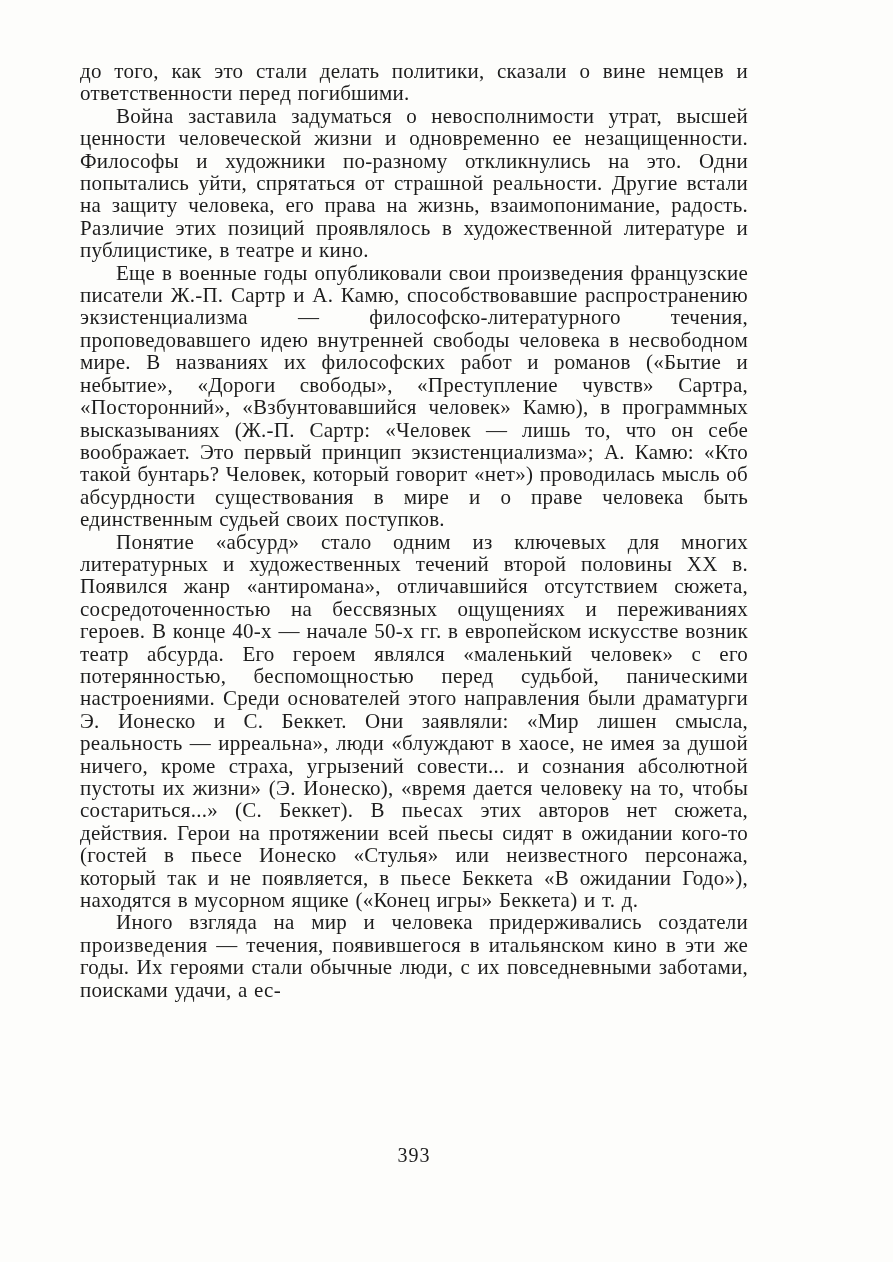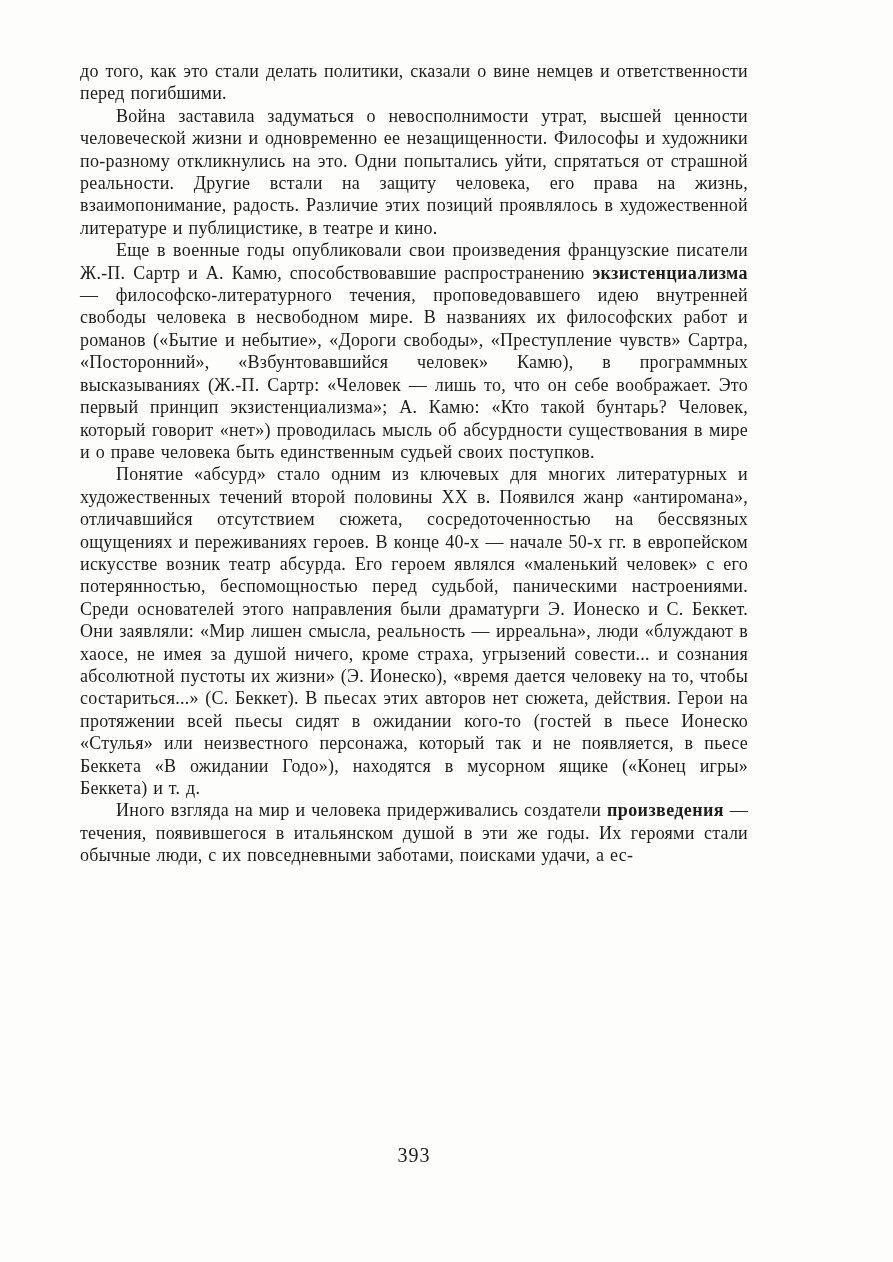--- a/index.html
+++ b/index.html
@@ -15,35 +15,35 @@
     background: #fdfdfb;
     overflow: hidden;
     font-family: "Liberation Serif", "DejaVu Serif", serif;
     color: #1d1d1d;
   }
   .text-block {
     position: absolute;
     left: 80px;
     top: 60px;
     width: 668px;
-    font-size: 18px;
+    font-size: 21px;
     line-height: 22.4px;
     text-align: justify;
     letter-spacing: 0.25px;
     word-spacing: 1px;
   }
   p.para {
     margin: 0;
     padding: 0;
   }
   p.para.indent {
     text-indent: 36px;
   }
   p.para b {
-    font-weight: bold;
+    font-weight: normal;
     letter-spacing: 0.4px;
   }
   .page-number {
     position: absolute;
     left: 80px;
     top: 1144px;
     width: 668px;
     text-align: center;
     font-size: 20px;
     letter-spacing: 1px;
@@ -51,16 +51,16 @@
 </style>
 </head>
 <body>
 
 <div class="page">
   <div class="text-block">
       <p class="para"><span>до того, как это стали делать политики, сказали о вине немцев и ответственности перед погибшими.</span></p>
       <p class="para indent"><span>Война заставила задуматься о невосполнимости утрат, высшей ценности человеческой жизни и одновременно ее незащищенности. Философы и художники по-разному откликнулись на это. Одни попытались уйти, спрятаться от страшной реальности. Другие встали на защиту человека, его права на жизнь, взаимопонимание, радость. Различие этих позиций проявлялось в художественной литературе и публицистике, в театре и кино.</span></p>
       <p class="para indent"><span>Еще в военные годы опубликовали свои произведения французские писатели Ж.-П. Сартр и А. Камю, способствовавшие распространению </span><b>экзистенциализма</b><span> — философско-литературного течения, проповедовавшего идею внутренней свободы человека в несвободном мире. В названиях их философских работ и романов («Бытие и небытие», «Дороги свободы», «Преступление чувств» Сартра, «Посторонний», «Взбунтовавшийся человек» Камю), в программных высказываниях (Ж.-П. Сартр: «Человек — лишь то, что он себе воображает. Это первый принцип экзистенциализма»; А. Камю: «Кто такой бунтарь? Человек, который говорит «нет») проводилась мысль об абсурдности существования в мире и о праве человека быть единственным судьей своих поступков.</span></p>
       <p class="para indent"><span>Понятие «абсурд» стало одним из ключевых для многих литературных и художественных течений второй половины XX в. Появился жанр «антиромана», отличавшийся отсутствием сюжета, сосредоточенностью на бессвязных ощущениях и переживаниях героев. В конце 40-х — начале 50-х гг. в европейском искусстве возник театр абсурда. Его героем являлся «маленький человек» с его потерянностью, беспомощностью перед судьбой, паническими настроениями. Среди основателей этого направления были драматурги Э. Ионеско и С. Беккет. Они заявляли: «Мир лишен смысла, реальность — ирреальна», люди «блуждают в хаосе, не имея за душой ничего, кроме страха, угрызений совести... и сознания абсолютной пустоты их жизни» (Э. Ионеско), «время дается человеку на то, чтобы состариться...» (С. Беккет). В пьесах этих авторов нет сюжета, действия. Герои на протяжении всей пьесы сидят в ожидании кого-то (гостей в пьесе Ионеско «Стулья» или неизвестного персонажа, который так и не появляется, в пьесе Беккета «В ожидании Годо»), находятся в мусорном ящике («Конец игры» Беккета) и т. д.</span></p>
-      <p class="para indent"><span>Иного взгляда на мир и человека придерживались создатели </span><b>произведения</b><span> — течения, появившегося в итальянском душой в эти же годы. Их героями стали обычные люди, с их повседневными заботами, поисками удачи, а ес-</span></p>
+      <p class="para indent"><span>Иного взгляда на мир и человека придерживались создатели </span><b>произведения</b><span> — течения, появившегося в итальянском кино в эти же годы. Их героями стали обычные люди, с их повседневными заботами, поисками удачи, а ес-</span></p>
     </div>
   <div class="page-number">393</div>
 </div>
 
 </body></html>

